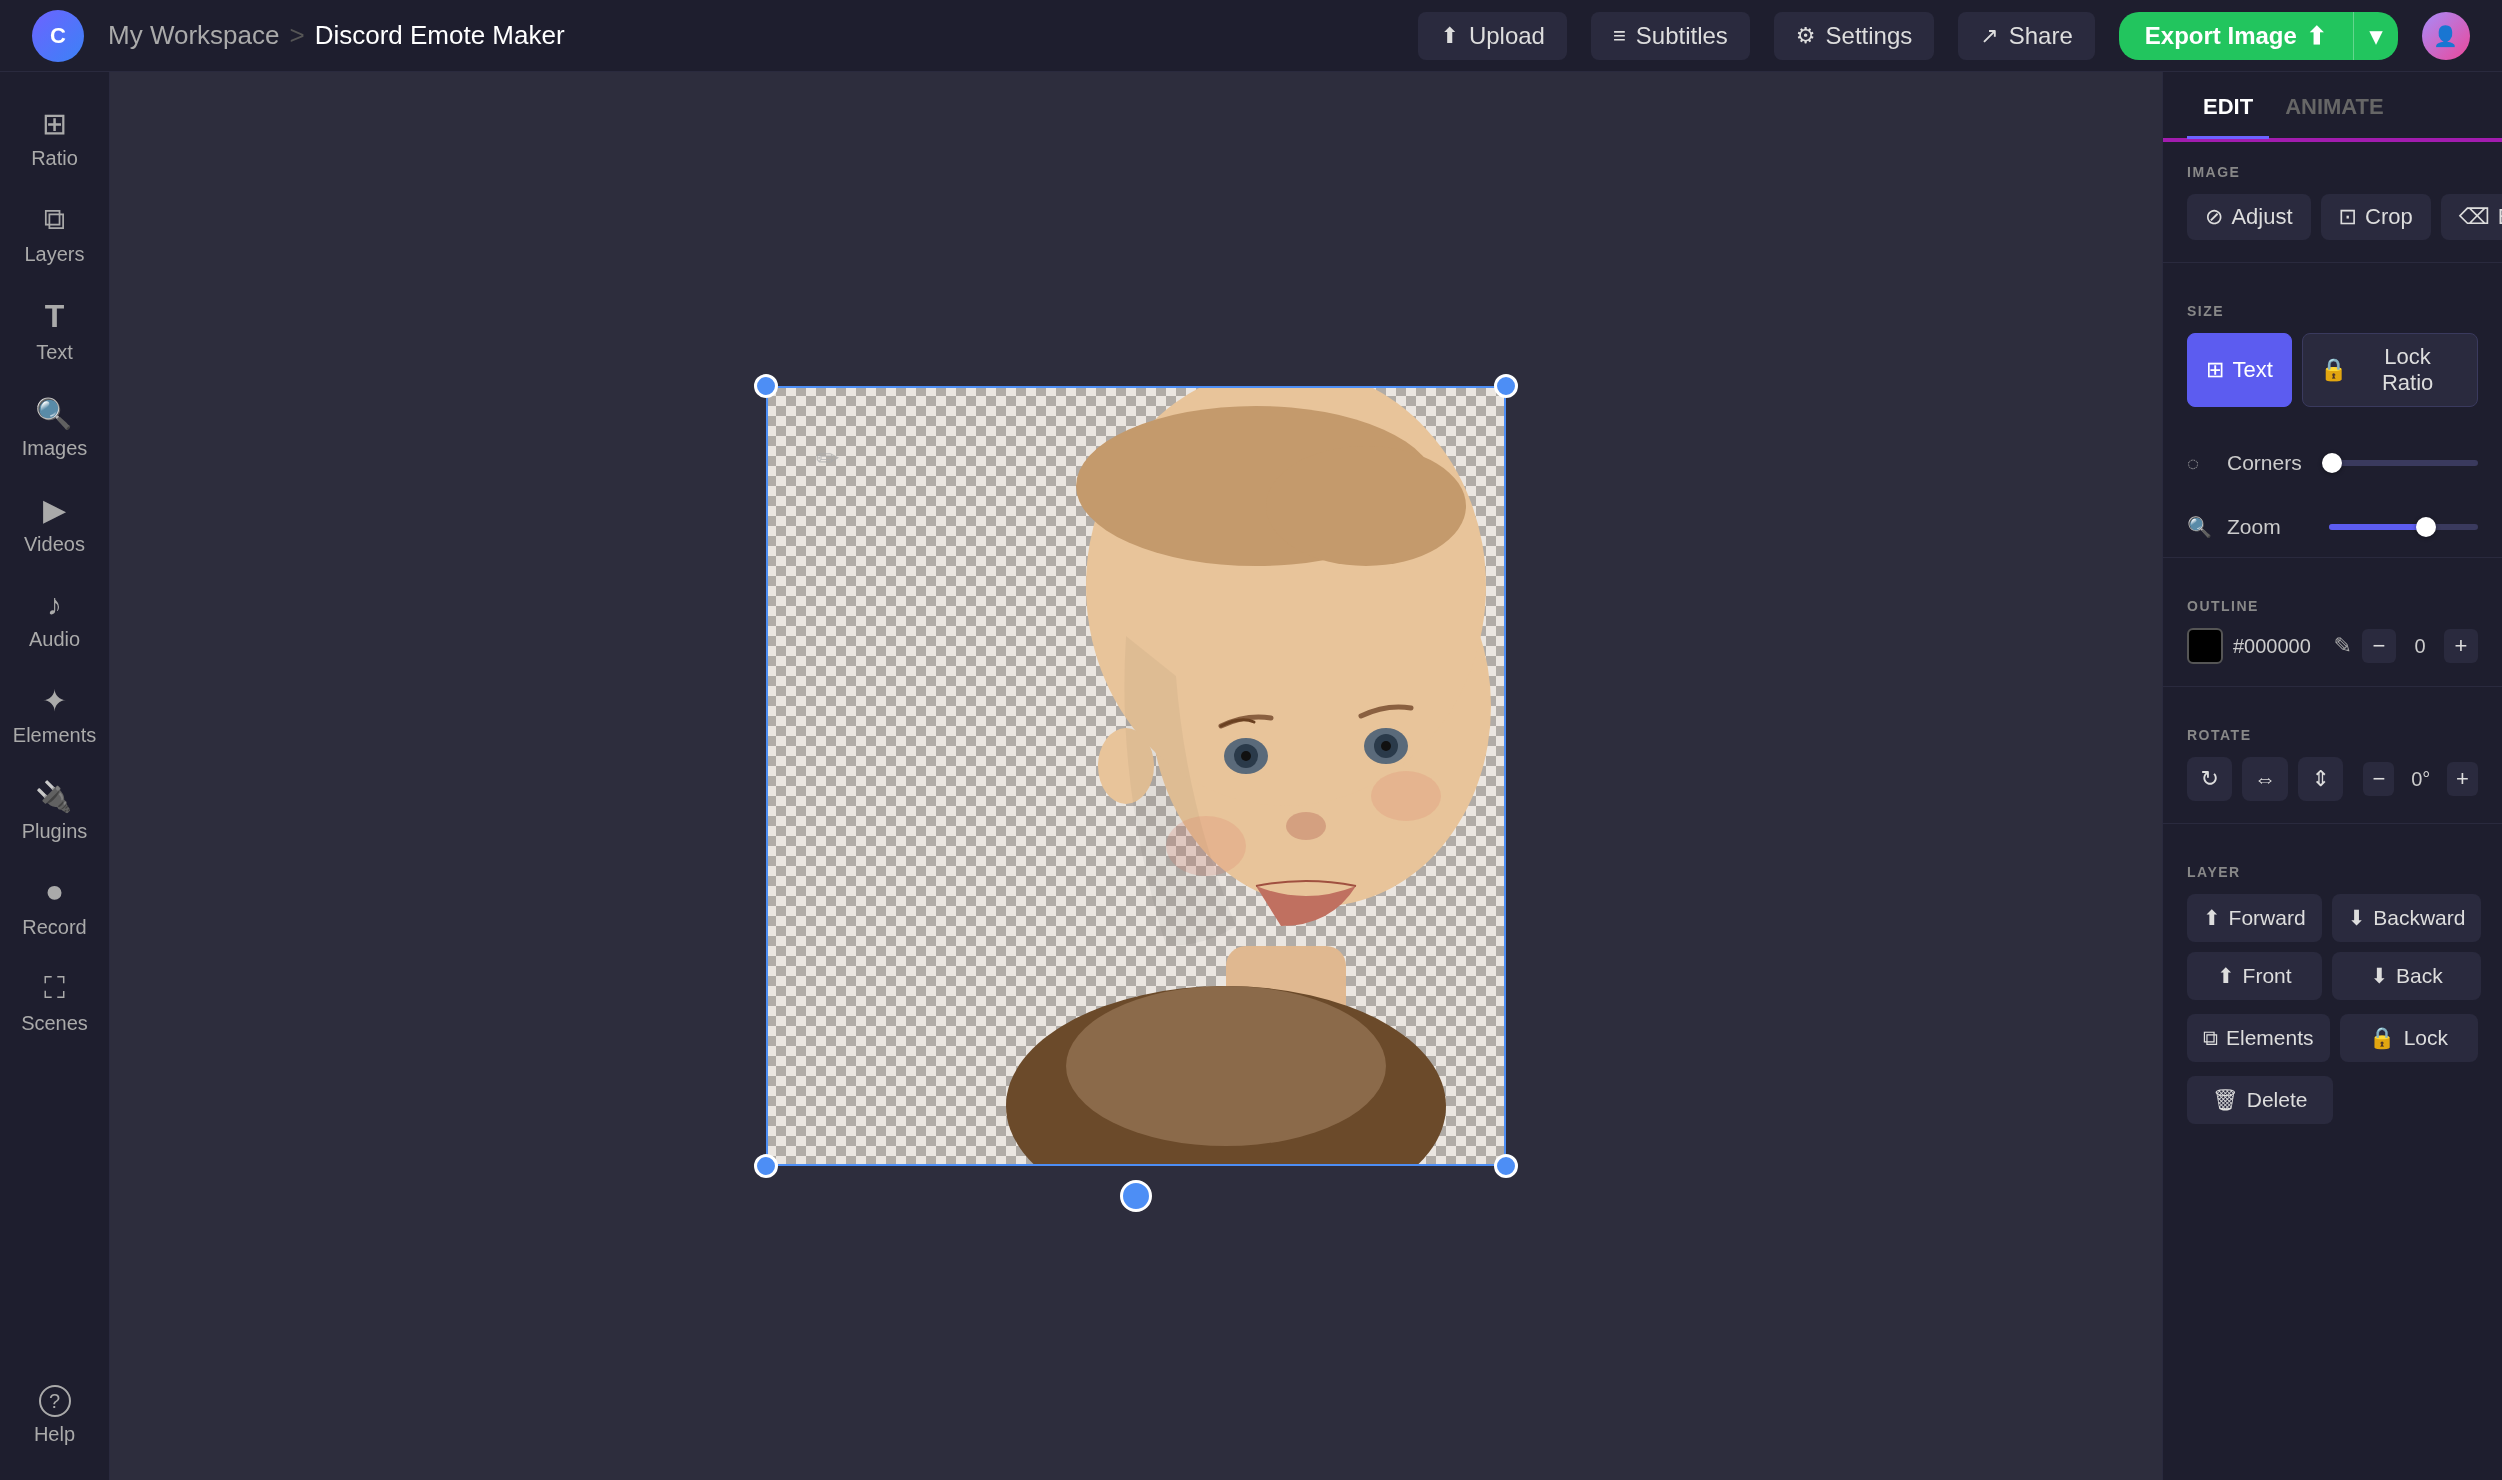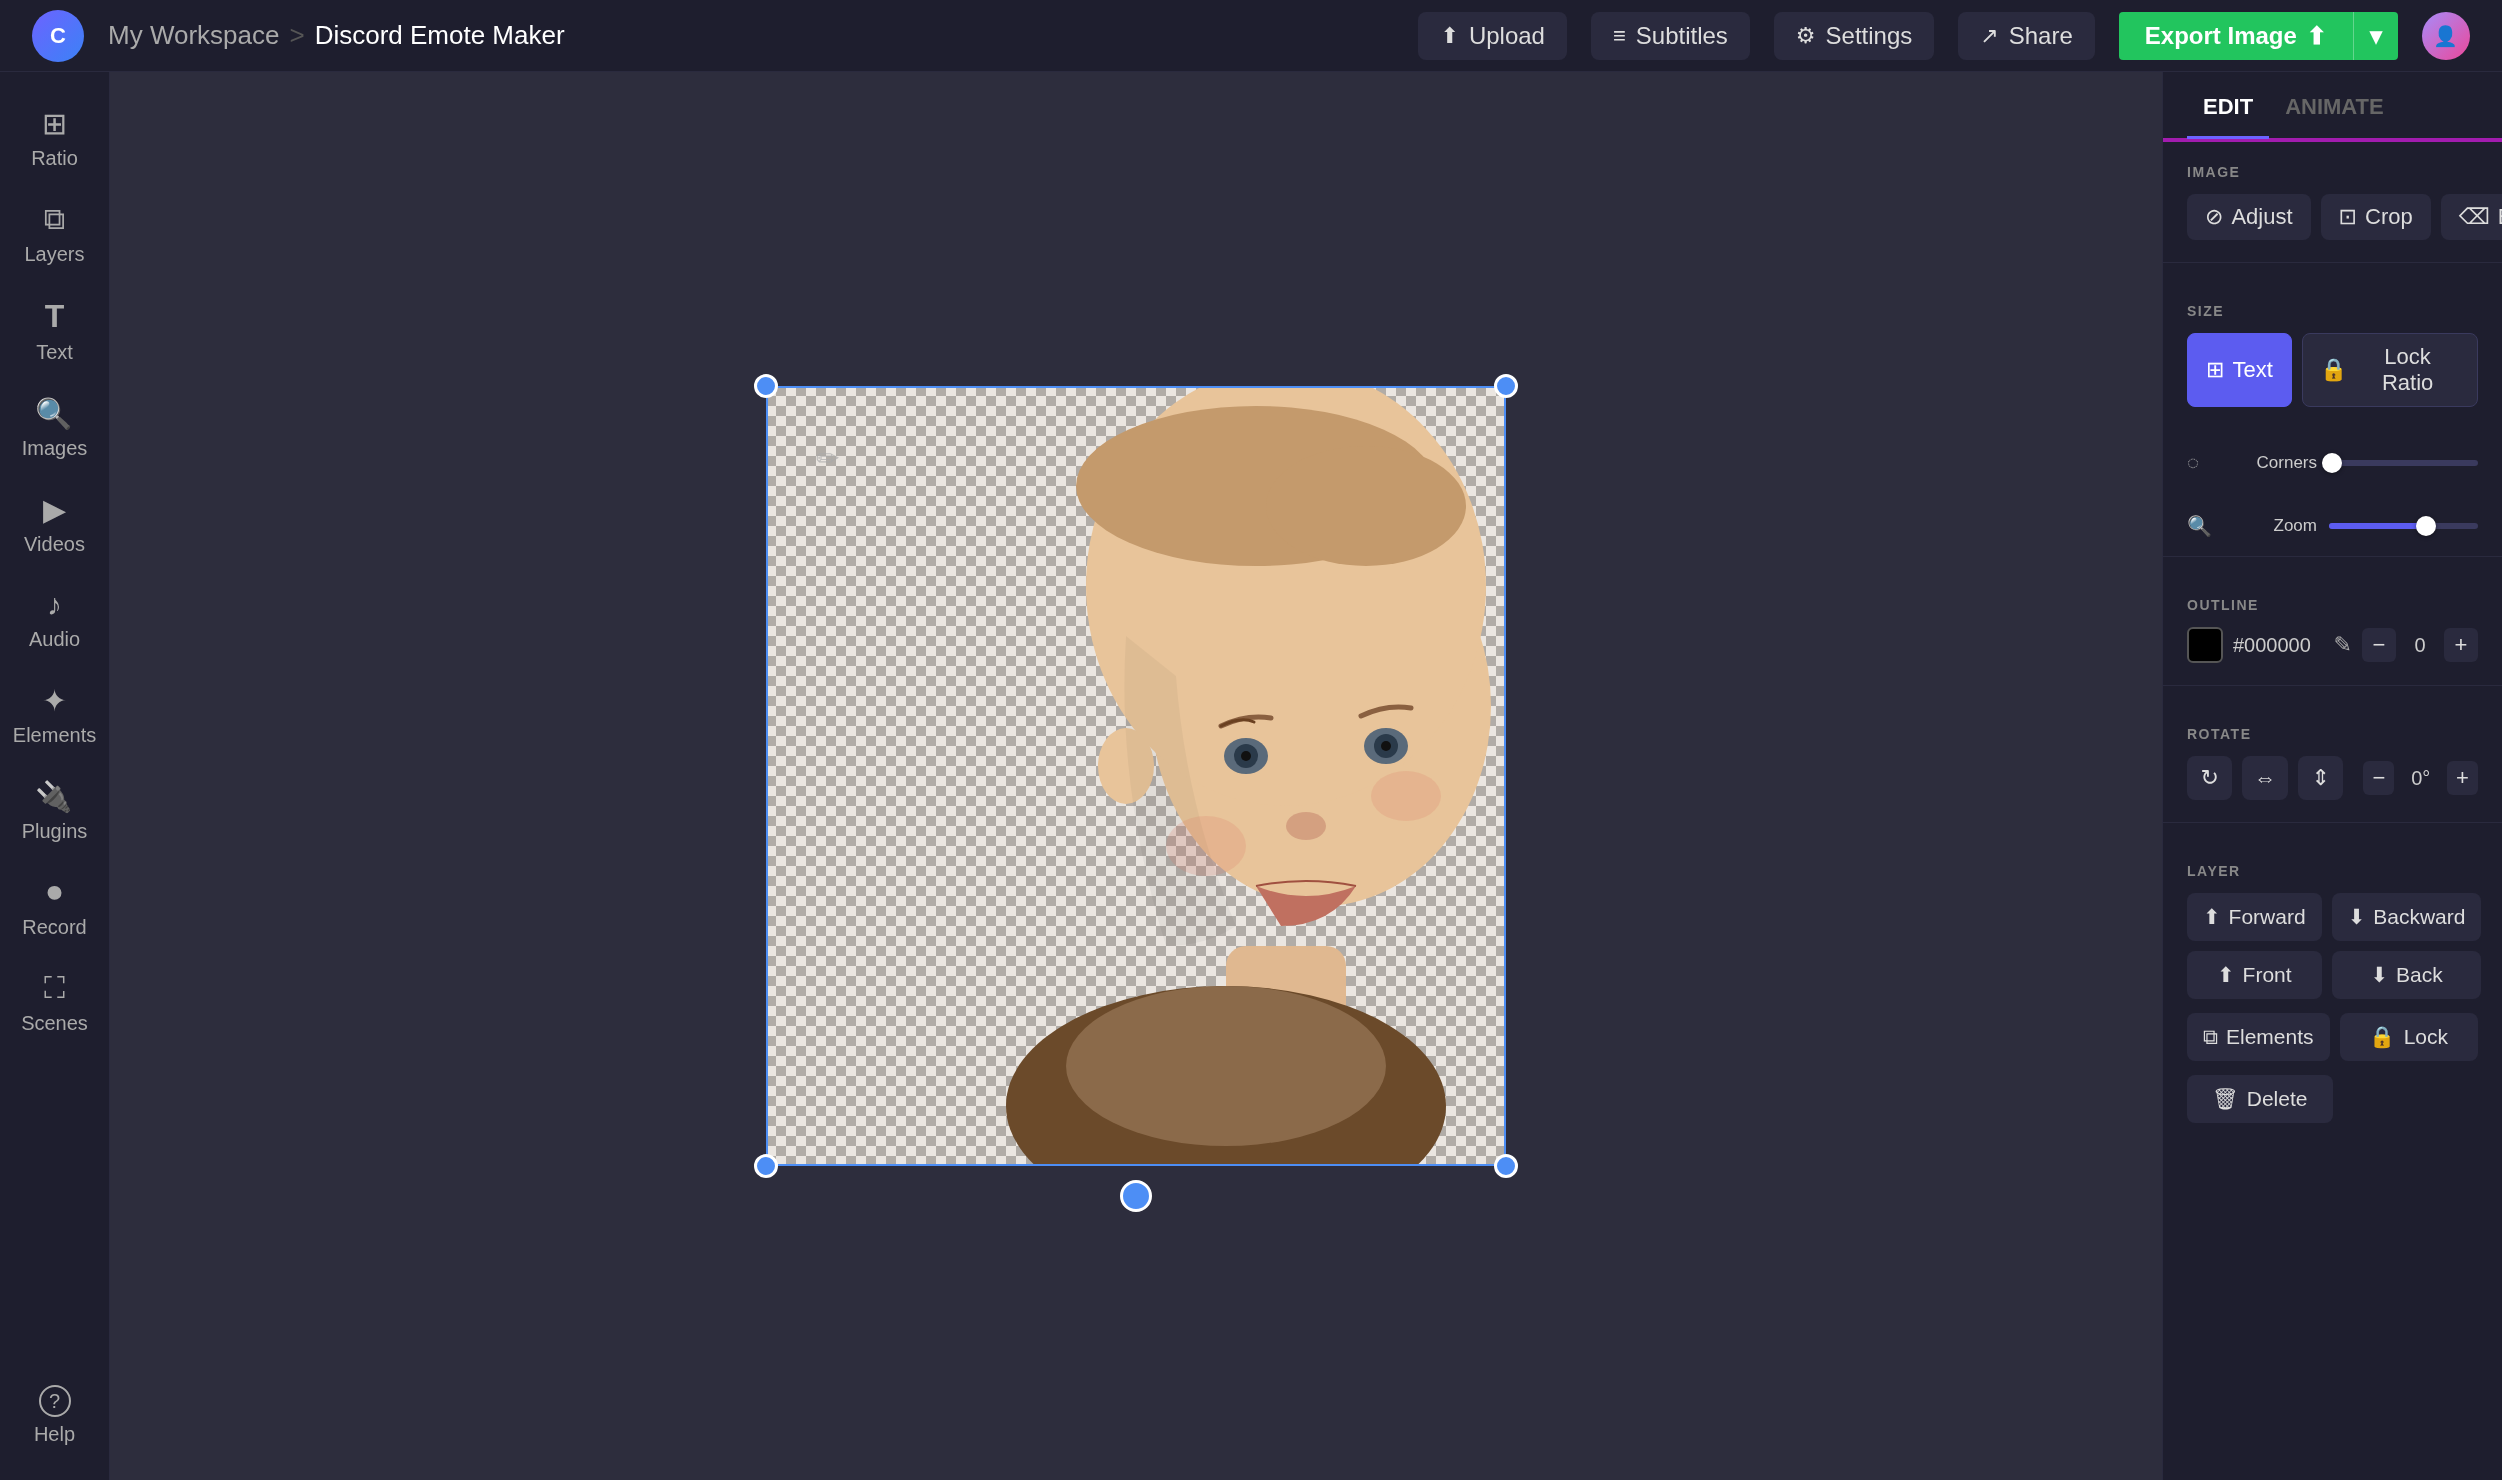--- a/index.html
+++ b/index.html
@@ -36,21 +36,21 @@
     .topbar-btn {
       display: flex; align-items: center; gap: 10px;
       background: #2a2a3e; border: none; color: #ddd;
       padding: 10px 22px; border-radius: 8px;
       font-size: 24px; cursor: pointer;
     }
     .topbar-btn .icon { font-size: 22px; }
     .export-btn {
       display: flex; align-items: flex-start;
       background: #22c55e; border: none; color: #fff;
-      border-radius: 4px; overflow: hidden; cursor: pointer;
+      border-radius: 20px; overflow: hidden; cursor: pointer;
       font-size: 24px; font-weight: 600;
     }
     .export-main {
       padding: 10px 26px; display: flex; align-items: center; gap: 10px;
     }
     .export-dropdown {
       padding: 10px 16px; border-left: 1px solid rgba(255,255,255,0.3);
       height: 100%; display: flex; align-items: center;
     }
     .avatar {
@@ -214,21 +214,21 @@
     .size-btn.active {
       background: #5c5cf0; border-color: #5c5cf0; color: #fff;
     }
 
     
     .slider-row {
       display: flex; align-items: center; gap: 12px;
       margin-bottom: 18px;
     }
     .slider-label {
-      font-size: 17px; color: #ccc; width: 90px; flex-shrink: 0; text-align: right;
+      font-size: 21px; color: #ccc; width: 90px; flex-shrink: 0;
     }
     .slider-icon { font-size: 20px; color: #aaa; flex-shrink: 0; width: 28px; }
     .slider-track {
       flex: 1; height: 6px; background: #3a3a5e;
       border-radius: 3px; position: relative; cursor: pointer;
     }
     .slider-fill {
       height: 100%; background: #5c5cf0; border-radius: 3px;
     }
     .slider-thumb {

